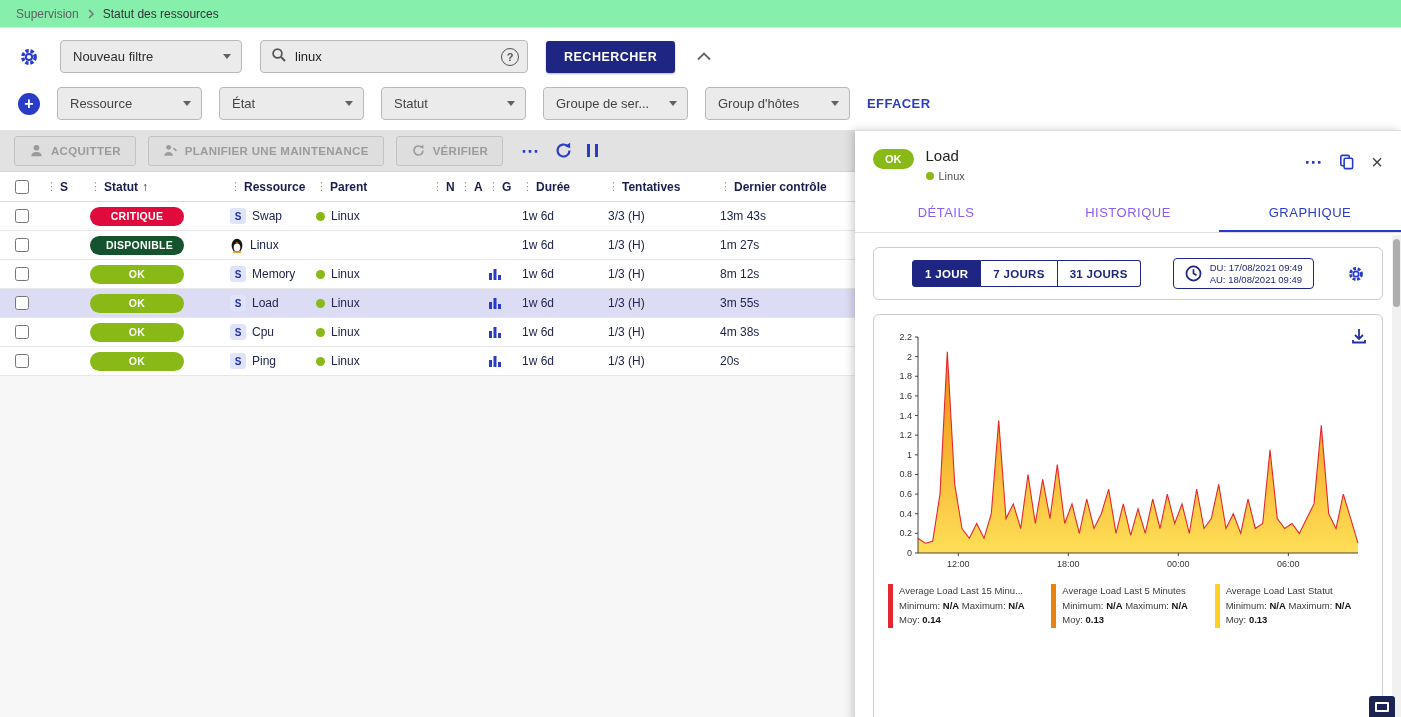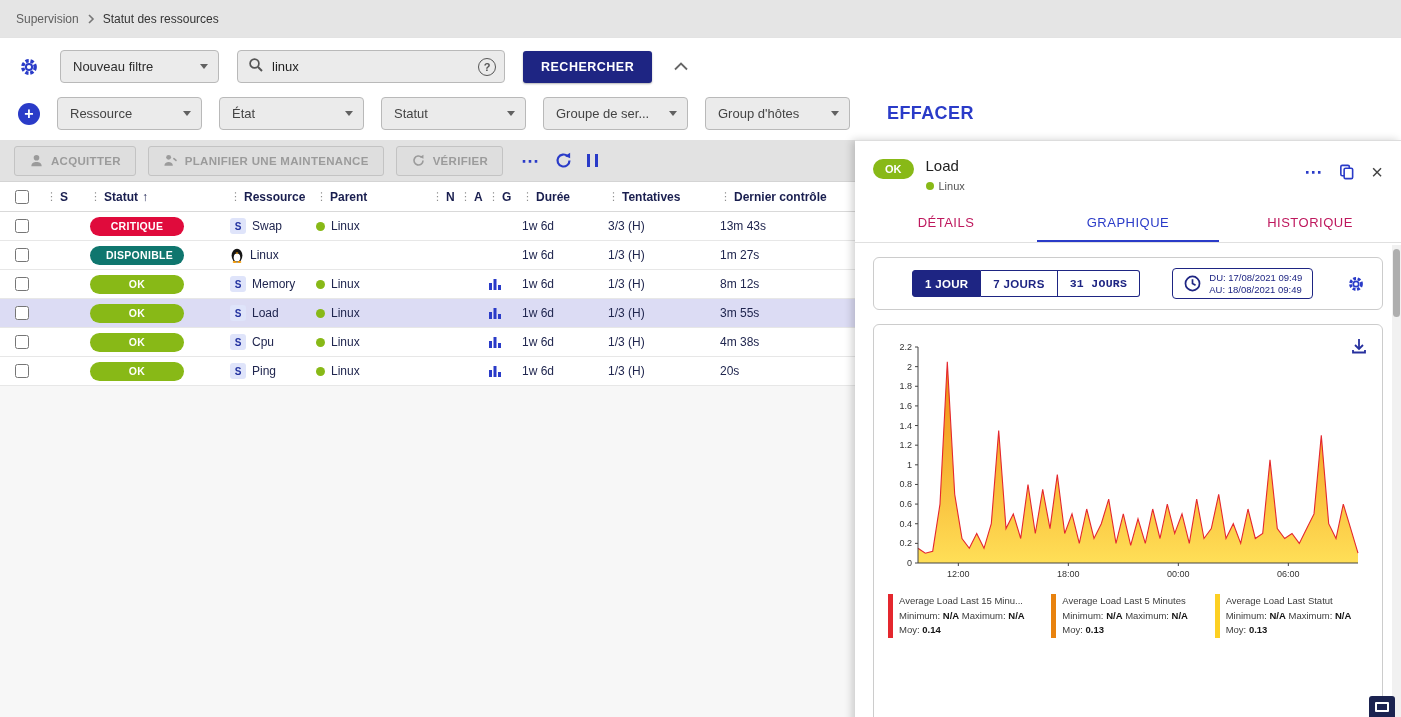--- a/index.html
+++ b/index.html
@@ -10,42 +10,42 @@
     --sel:#dcdcf4;
     --tbl-text:#20264f;
     --hdr-text:#191e4f;
     --gray-bg:#ebebeb;
     --border:#c6c6c6;
   }
   *{box-sizing:border-box;margin:0;padding:0;font-family:"Liberation Sans",sans-serif;}
   body{width:1401px;height:717px;overflow:hidden;background:#fff;position:relative;font-size:12px;color:#222;}
 
   
-  .breadcrumb-bar{height:38px;background:#e5e5e5;border-bottom:1px solid #e3e3e3;display:flex;align-items:center;padding:0 16px;gap:8px;}
+  .breadcrumb-bar{height:28px;background:#86efac;border-bottom:1px solid #e3e3e3;display:flex;align-items:center;padding:0 16px;gap:8px;}
   .crumb{font-size:12px;color:#5f5f5f;cursor:pointer;}
   .crumb.current{color:#333;}
   .crumb-sep svg{display:block;}
 
   
   .filters{background:#fff;padding:8px 0 10px 0;}
   .frow{display:flex;align-items:center;}
   .frow1{padding:4px 16px 6px 16px;gap:18px;}
   .frow2{padding:8px 16px 0 18px;gap:17px;}
   .icon-btn{background:none;border:none;cursor:pointer;display:flex;align-items:center;justify-content:center;padding:2px;}
   .select-box{height:33px;background:var(--gray-bg);border:1px solid #b9b9b9;border-radius:4px;display:flex;align-items:center;justify-content:space-between;padding:0 10px 0 12px;color:#2d2d2d;font-size:13px;cursor:pointer;}
   .select-box .caret{width:0;height:0;border-left:4px solid transparent;border-right:4px solid transparent;border-top:5px solid #616161;margin-left:10px;}
-  .saved-filter{width:159px;}
+  .saved-filter{width:182px;}
   .dd{width:145px;color:#444;}
   .search-box{height:33px;width:268px;background:var(--gray-bg);border:1px solid #b9b9b9;border-radius:4px;display:flex;align-items:center;padding:0 8px 0 10px;gap:8px;}
   .search-box input{flex:1;background:transparent;border:none;outline:none;font-size:13px;color:#222;}
   .help-circle{width:18px;height:18px;border:1.5px solid #555;border-radius:50%;color:#555;font-size:11px;font-weight:bold;display:flex;align-items:center;justify-content:center;cursor:pointer;}
   .search-btn{background:var(--primary);color:#fff;border:none;border-radius:3px;font-size:12.5px;font-weight:bold;letter-spacing:.5px;padding:9px 18px;cursor:pointer;box-shadow:0 1px 2px rgba(0,0,0,.3);}
   .collapse-caret{cursor:pointer;margin-left:4px;}
   .plus-circle{width:22px;height:22px;border-radius:50%;background:var(--accent);color:#fff;font-size:16px;font-weight:bold;display:flex;align-items:center;justify-content:center;border:none;cursor:pointer;margin-right:0;}
-  .clear-btn{background:none;border:none;color:var(--accent);font-size:18px;font-weight:bold;letter-spacing:.4px;cursor:pointer;margin-left:20px;}
+  .clear-btn{background:none;border:none;color:var(--accent);font-size:13px;font-weight:bold;letter-spacing:.4px;cursor:pointer;}
 
   
   .main{display:flex;height:591px;}
   .left{width:855px;flex:none;background:#f7f7f7;}
 
   .action-bar{height:42px;background:#e2e2e2;display:flex;align-items:center;gap:12px;padding:0 14px;border-bottom:1px solid #d4d4d4;}
   .act-btn{height:30px;background:#dedede;border:1px solid #c3c3c3;border-radius:3px;color:#9b9b9b;font-size:11.5px;font-weight:bold;letter-spacing:.3px;display:flex;align-items:center;gap:7px;padding:0 14px;cursor:pointer;}
   .more-dots{color:var(--accent);font-size:18px;font-weight:bold;letter-spacing:1px;background:none;border:none;cursor:pointer;margin-left:6px;line-height:10px;}
   .pause-bars{width:11px;height:13px;border-left:3.5px solid var(--accent);border-right:3.5px solid var(--accent);display:inline-block;cursor:pointer;}
 
@@ -83,31 +83,31 @@
   .ph-left{display:flex;align-items:flex-start;gap:12px;}
   .ok-pill{background:var(--green);color:#fff;font-size:11px;font-weight:bold;border-radius:11px;padding:4px 12px;margin-top:2px;}
   .ph-title{font-size:15px;color:#222;}
   .ph-host{display:flex;align-items:center;gap:5px;margin-top:6px;color:#555;font-size:11px;}
   .ph-host .dot{width:8px;height:8px;border-radius:50%;background:var(--green);}
   .ph-actions{display:flex;align-items:center;gap:14px;padding-top:4px;}
   .panel-more{color:var(--accent);font-size:18px;font-weight:bold;background:none;border:none;cursor:pointer;line-height:8px;}
   .close-x{color:#444;font-size:20px;background:none;border:none;cursor:pointer;line-height:16px;}
 
   .tabs{display:flex;border-bottom:1px solid #e0e0e0;margin-top:6px;}
-  .tab{flex:1;text-align:center;padding:11px 0 10px 0;font-size:13px;letter-spacing:.5px;color:#be185d;cursor:pointer;border-bottom:2px solid transparent;}
+  .tab{flex:1;text-align:center;padding:11px 0 10px 0;font-size:13px;letter-spacing:.5px;color:#8b5cf6;cursor:pointer;border-bottom:2px solid transparent;}
   .tab.active{color:var(--accent);border-bottom-color:var(--accent);}
 
   .panel-content{padding:14px 18px;}
   .card{border:1px solid #ccc;border-radius:6px;background:#fff;}
   .range-card{display:flex;align-items:center;padding:10px 14px;gap:18px;}
   .seg{display:flex;margin-left:24px;}
   .seg button{height:27px;padding:0 12px;font-size:11.5px;font-weight:bold;letter-spacing:.3px;border:1px solid var(--primary);background:#fff;color:var(--primary);cursor:pointer;}
   .seg button+button{border-left:none;}
   .seg button:first-child{border-radius:3px 0 0 3px;background:var(--primary);color:#fff;}
-  .seg button:last-child{border-radius:0 3px 3px 0;font-family:Liberation Mono, monospace;}
+  .seg button:last-child{border-radius:0 3px 3px 0;}
   .date-box{border:1px solid var(--primary);border-radius:4px;display:flex;align-items:center;gap:7px;padding:3px 10px;margin-left:14px;cursor:pointer;}
   .date-lines{display:flex;flex-direction:column;gap:1px;}
   .date-lines span{font-size:9.5px;color:var(--primary);}
   .range-gear{margin-left:auto;}
 
   .chart-card{margin-top:14px;padding:12px 10px 10px 10px;height:430px;position:relative;}
   .chart-title{ text-align:center;font-size:13.5px;color:#2f3150;margin:4px 0 8px 0;}
   .dl-btn{position:absolute;top:12px;right:14px;background:none;border:none;cursor:pointer;}
   .legend{display:flex;gap:10px;margin-top:6px;padding:0 4px;}
   .leg-item{display:flex;gap:6px;flex:1;min-width:0;}
@@ -301,21 +301,21 @@
         <div class="td c-tent">3/3 (H)</div>
         <div class="td c-last">13m 43s</div>
       </div>
 
       <div class="tr">
         <div class="td c-cb">
             <input type="checkbox" style="">
           </div>
         <div class="td c-s"></div>
         <div class="td c-statut">
-            <span class="pill" style="background: #0f766e; padding-left: 13px;">DISPONIBLE</span>
+            <span class="pill" style="background: #14532d; padding-left: 13px;">DISPONIBLE</span>
           </div>
         <div class="td c-ressource">
           <svg width="14" height="16" viewBox="0 0 14 16" style="margin-right:6px;flex:none">
             <ellipse cx="7" cy="8.6" rx="5.4" ry="6.8" fill="#161616"></ellipse>
             <ellipse cx="7" cy="10.6" rx="3.3" ry="4" fill="#fff"></ellipse>
             <polygon points="5.6,5.6 8.4,5.6 7,7.3" fill="#f59a00"></polygon>
             <ellipse cx="4.6" cy="15" rx="2" ry="1" fill="#f59a00"></ellipse>
             <ellipse cx="9.4" cy="15" rx="2" ry="1" fill="#f59a00"></ellipse>
           </svg>
           <span>Linux</span>
@@ -486,22 +486,22 @@
               <rect x="3" y="2.5" width="9" height="11" rx="1.5" fill="none" stroke="#2a3bc8" stroke-width="1.7"></rect>
               <rect x="6.5" y="5.5" width="9" height="11" rx="1.5" fill="#fff" stroke="#2a3bc8" stroke-width="1.7"></rect>
             </svg>
         </button>
         <button class="close-x">×</button>
       </div>
     </div>
 
     <div class="tabs">
       <div class="tab">DÉTAILS</div>
+      <div class="tab">HISTORIQUE</div>
       <div class="tab active">GRAPHIQUE</div>
-      <div class="tab">HISTORIQUE</div>
     </div>
 
     <div class="panel-content">
       <div class="card range-card">
         <div class="seg">
           <button>1 JOUR</button>
           <button>7 JOURS</button>
           <button>31 JOURS</button>
         </div>
         <div class="date-box">

